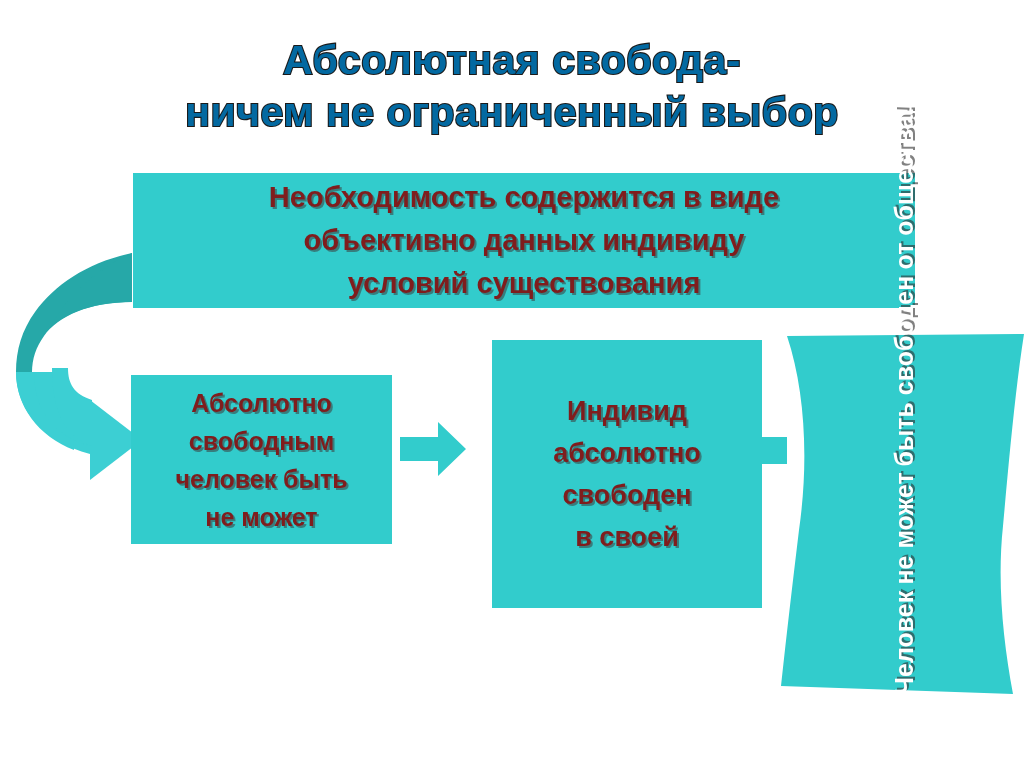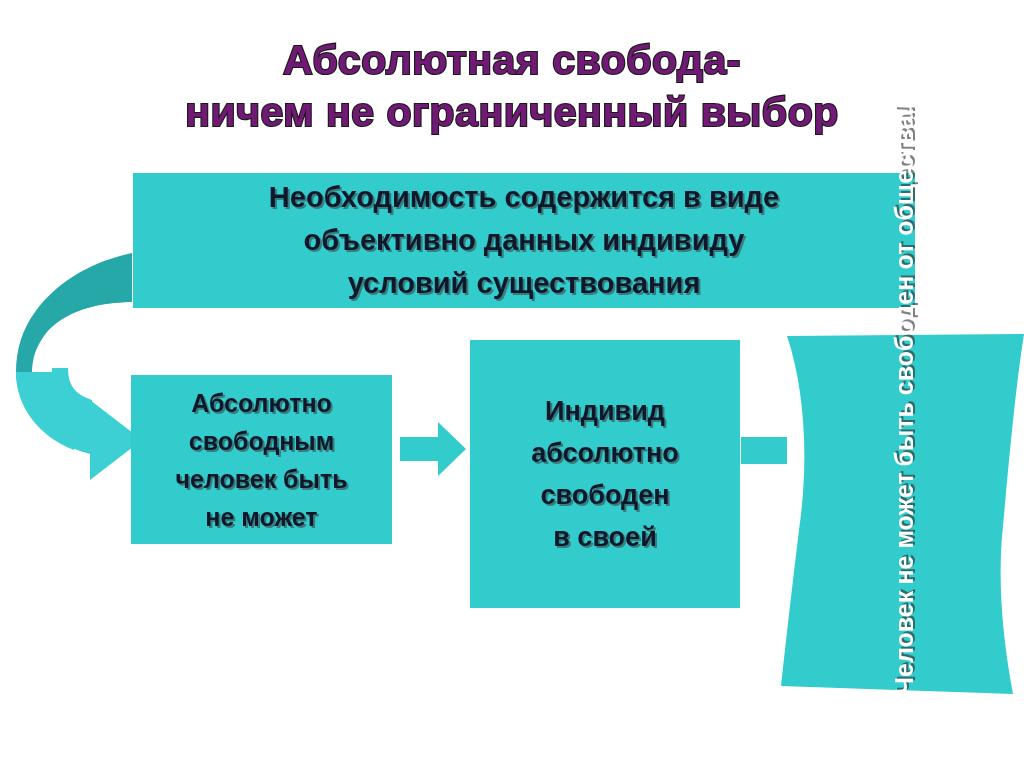--- a/index.html
+++ b/index.html
@@ -25,36 +25,36 @@
     position: absolute;
     left: 90px;
     top: 34px;
     width: 844px;
     text-align: center;
     font-family: "Liberation Sans", sans-serif;
     font-weight: bold;
     font-size: 41px;
     line-height: 52px;
     letter-spacing: 0.5px;
-    color: #701a75;
+    color: #0369a1;
     -webkit-text-stroke: 2.2px #1a1a1a;
     paint-order: stroke fill;
     white-space: pre-line;
   }
 
   
   .tealbox {
     position: absolute;
     background: #32cccc;
     box-sizing: border-box;
     display: flex;
     align-items: center;
     justify-content: center;
     text-align: center;
-    color: #0f172a;
+    color: #7f1d1d;
     font-weight: bold;
     font-family: "Liberation Sans", sans-serif;
     text-shadow: 2px 2px 0 rgba(60,60,60,0.55);
     white-space: pre-line;
   }
 
   
   #box-top {
     left: 133px;
     top: 173px;
@@ -71,21 +71,21 @@
     top: 375px;
     width: 261px;
     height: 169px;
     font-size: 25px;
     line-height: 38px;
     padding: 2px 6px;
   }
 
   
   #box-mid {
-    left: 470px;
+    left: 492px;
     top: 340px;
     width: 270px;
     height: 268px;
     font-size: 27px;
     line-height: 42px;
     padding: 2px 6px;
     flex-direction: column;
   }
   #box-mid .plain { display: block; }
   #box-mid .underlined { display: block; text-decoration: underline; text-underline-offset: 2px; }

